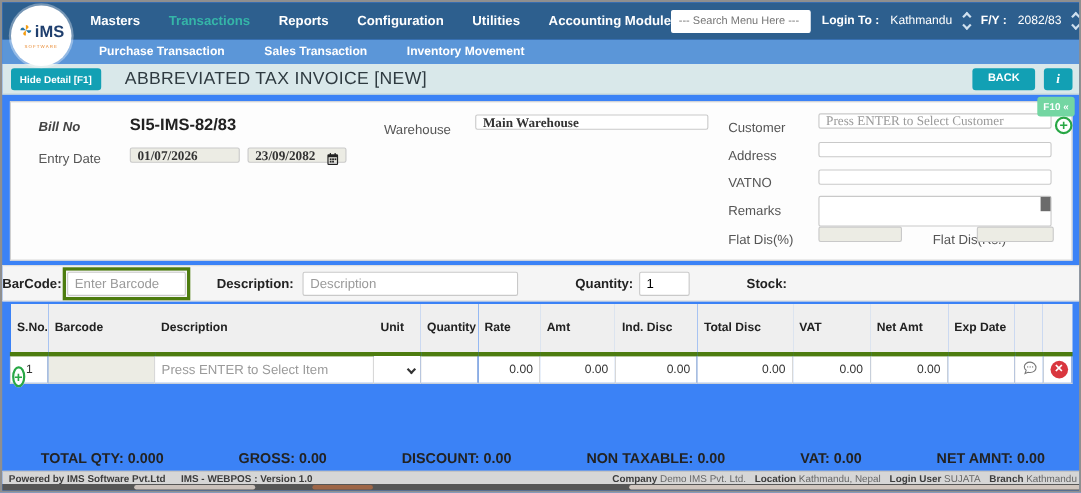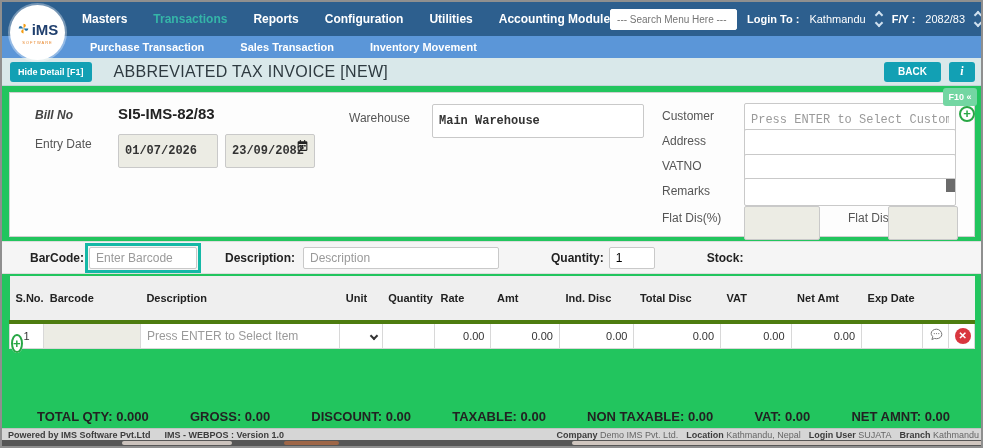--- a/index.html
+++ b/index.html
@@ -1,18 +1,18 @@
 <!DOCTYPE html>
 <html><head>
 <meta charset="utf-8">
 <style>
   * { margin:0; padding:0; box-sizing:border-box; }
   html,body { font-family:"Liberation Sans", sans-serif; }
   .window {
-    position:relative; width:983px; height:448px; background:#22c55e;
+    position:relative; width:983px; height:448px; background:#3b82f6;
     border:2px solid #8f8f8f; overflow:hidden;
   }
   
   .navbar {
     position:absolute; left:0; top:0; width:100%; height:34px;
     background:#2d5f8e; display:flex; align-items:center; z-index:5;
   }
   .logo-circle {
     position:absolute; left:8px; top:3px; width:55px; height:55px;
     background:#fff; border-radius:50%; z-index:9;
@@ -61,23 +61,23 @@
     border:none; border-radius:3px; cursor:pointer; z-index:6;
   }
   
   .form-card {
     position:absolute; left:7px; top:90px; width:966px; height:145px;
     background:#fdfdfd; border:1px solid #d0d0d0;
   }
   .fld-label { position:absolute; font-size:12px; color:#555; }
   .fld-label.b { font-weight:bold; color:#444;font-style:italic; }
   .inp {
-    position:absolute; height:34px; border:1px solid #c9c9c9; border-radius:2px;
+    position:absolute; height:14px; border:1px solid #c9c9c9; border-radius:2px;
     background:#fff; font-size:12px; color:#333; padding:0 6px;
-    font-family:Liberation Mono, monospace;
+    font-family:Liberation Serif, serif;
   }
   .inp::placeholder { color:#9a9a9a; }
   .inp.gray { background:#ecece4; }
   .bill-no-value { position:absolute; font-size:15px; font-weight:bold; color:#222; }
   .date-wrap { position:absolute; display:flex; align-items:center; }
   .cal-icon { position:absolute; right:6px; top:4px; }
   .plus-circle {
     width:16px; height:16px; border:2px solid #28a745; border-radius:50%;
     color:#28a745; font-size:13px; line-height:12px; text-align:center; font-weight:bold;
     cursor:pointer; background:#fff;
@@ -87,21 +87,21 @@
     resize:none; font-family:"Liberation Sans",sans-serif;
   }
   .scroll-thumb { position:absolute; width:9px; height:13px; background:#6b6b6b; }
   
   .barcode-bar {
     position:absolute; left:0px; top:239px; width:983px; height:33px;
     background:#f5f5f5; border-top:1px solid #ddd; border-bottom:1px solid #ddd;
     display:flex; align-items:center;
   }
   .bb-label { font-size:12px; font-weight:bold; color:#222; white-space:nowrap; }
-  .highlight-box { border:3px solid #14b8a6; padding:1px; margin-left:1px; display:flex;align-items:flex-end; }
+  .highlight-box { border:3px solid #4d7c0f; padding:1px; margin-left:1px; display:flex;align-items:flex-end; }
   .bb-input { height:22px; border:1px solid #c9c9c9; border-radius:2px; font-size:12px; padding:0 6px; font-family:"Liberation Sans",sans-serif; }
   .bb-input::placeholder { color:#9a9a9a; }
   
   .items-table {
     position:absolute; left:7px; top:274px; width:966px;
     border-collapse:collapse; table-layout:fixed; font-size:11px;
   }
   .items-table th {
     background:#efefef; text-align:left; font-weight:bold; color:#222;
     padding:16px 6px; border-bottom:4px solid #4d7c0f; white-space:nowrap; overflow:hidden;
@@ -240,21 +240,21 @@
     <textarea class="remarks-area" style="left: 734px; top: 85px; width: 212px;"></textarea>
     <span class="scroll-thumb" style="left:936px; top:86px;"></span>
 
     <span class="fld-label" style="left:652px; top:118px;">Flat Dis(%)</span>
     <input class="inp gray" style="left: 734px; top: 113px; width: 76px;" disabled="">
     <span class="fld-label" style="left:838px; top:118px;">Flat Dis(Rs.)</span>
     <input class="inp gray" style="left: 878px; top: 113px; width: 70px;" disabled="">
   </div>
 
   <div class="barcode-bar">
-    <span class="bb-label" style="margin-left:28px;">BarCode:</span>
+    <span class="bb-label" style="">BarCode:</span>
     <span class="highlight-box">
       <input class="bb-input" style="width: 108px;" placeholder="Enter Barcode">
     </span>
     <span class="bb-label" style="margin-left:24px;">Description:</span>
     <input class="bb-input" style="width: 196px; margin-left: 8px;" placeholder="Description">
     <span class="bb-label" style="margin-left:52px;">Quantity:</span>
     <input class="bb-input" style="width: 46px; margin-left: 5px;" value="1">
     <span class="bb-label" style="margin-left:52px;">Stock:</span>
   </div>
 
@@ -321,21 +321,20 @@
       </tr>
     </tbody>
   </table>
 
   <div class="add-row-btn"><span class="plus-circle">+</span></div>
 
   <div class="totals">
     <span><span>TOTAL QTY:</span> <span>0.000</span></span>
     <span><span>GROSS:</span> <span>0.00</span></span>
     <span><span>DISCOUNT:</span> <span>0.00</span></span>
-    <span><span>TAXABLE:</span> <span>0.00</span></span>
     <span><span>NON TAXABLE:</span> <span>0.00</span></span>
     <span><span>VAT:</span> <span>0.00</span></span>
     <span><span>NET AMNT:</span> <span>0.00</span></span>
   </div>
 
   <div class="footer">
     <b>Powered by IMS Software Pvt.Ltd</b>
     <span class="sep"></span>
     <b>IMS - WEBPOS : Version 1.0</b>
     <div class="footer-right">

